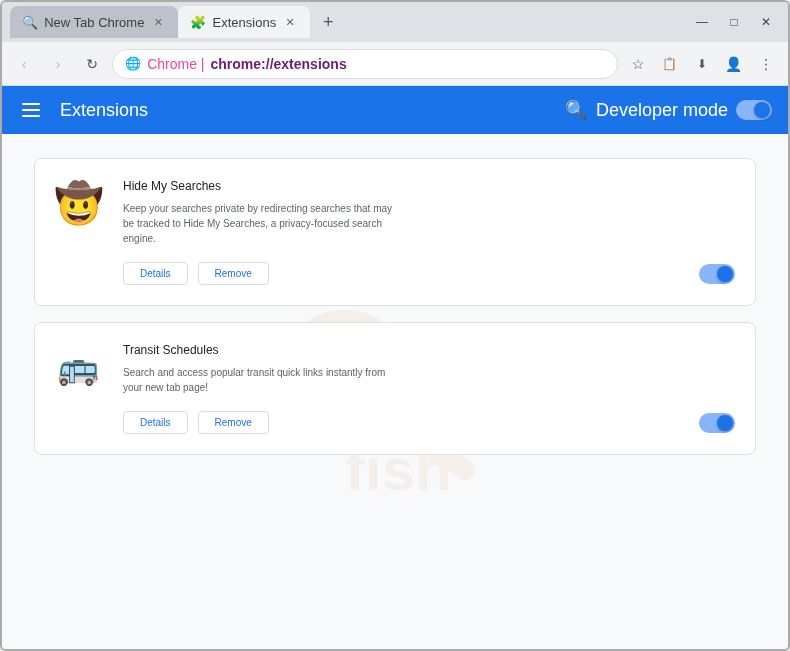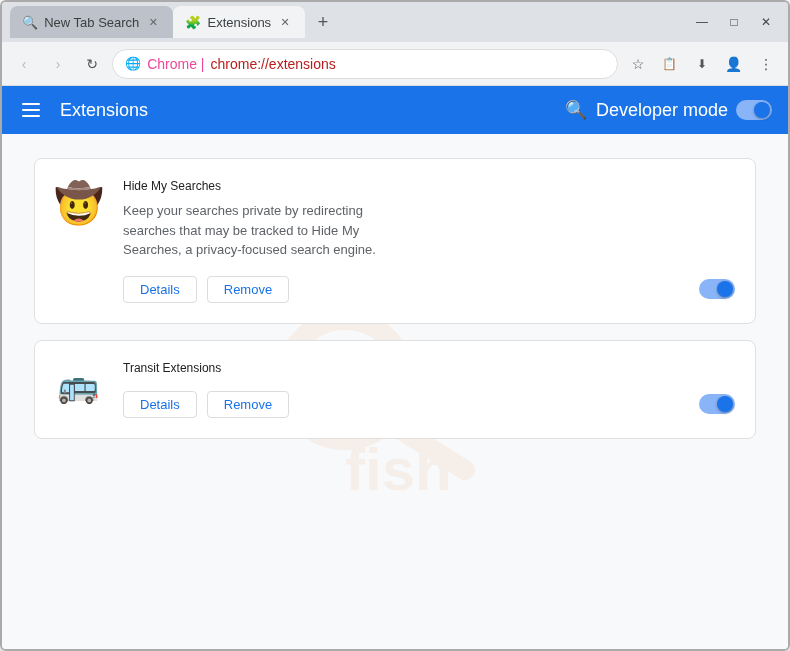--- a/index.html
+++ b/index.html
@@ -18,21 +18,21 @@
     .window-controls { margin-left: auto; display: flex; gap: 4px; align-items: center; }
     .win-btn { width: 28px; height: 28px; display: flex; align-items: center; justify-content: center; font-size: 12px; color: #444; cursor: pointer; border-radius: 3px; }
 
     
     .address-bar { background: #f1f3f4; height: 44px; display: flex; align-items: center; padding: 0 8px; gap: 6px; border-bottom: 1px solid #ddd; }
     .nav-btn { width: 28px; height: 28px; border-radius: 50%; display: flex; align-items: center; justify-content: center; color: #555; cursor: pointer; font-size: 14px; }
     .nav-btn.disabled { color: #bbb; cursor: default; }
     .url-bar { flex: 1; background: #fff; border: 1px solid #ddd; border-radius: 20px; height: 30px; display: flex; align-items: center; padding: 0 12px; gap: 6px; font-size: 14px; color: #202124; }
     .url-bar .globe-icon { color: #1a73e8; font-size: 13px; }
     .url-origin { color: #ec4899; }
-    .url-path { color: #b91c1c; }
+    .url-path { color: #701a75; font-weight: bold; }
     .address-actions { display: flex; gap: 4px; align-items: center; }
     .addr-action-btn { width: 28px; height: 28px; border-radius: 50%; display: flex; align-items: center; justify-content: center; color: #555; cursor: pointer; font-size: 14px; }
 
     
     .ext-header { background: #1a73e8; height: 48px; display: flex; align-items: center; padding: 0 16px; gap: 16px; }
     .hamburger { display: flex; flex-direction: column; gap: 4px; cursor: pointer; padding: 4px; }
     .hamburger span { display: block; width: 18px; height: 2px; background: #fff; border-radius: 1px; }
     .ext-title { color: #fff; font-size: 18px; font-weight: 400; }
     .ext-header-right { margin-left: auto; display: flex; align-items: center; gap: 8px; }
     .search-icon-header { color: #fff; font-size: 18px; cursor: pointer; }
@@ -48,34 +48,34 @@
     
     .watermark { position: absolute; top: 50%; left: 50%; transform: translate(-50%, -50%); opacity: 0.08; pointer-events: none; z-index: 0; }
     .watermark svg { width: 300px; height: 200px; }
 
     
     .ext-card { background: #fff; border: 1px solid #e0e0e0; border-radius: 8px; padding: 20px; margin-bottom: 16px; position: relative; z-index: 1; }
     .ext-card-inner { display: flex; gap: 20px; align-items: flex-start; }
     .ext-icon { width: 48px; height: 48px; flex-shrink: 0; display: flex; align-items: center; justify-content: center; font-size: 36px; }
     .ext-info { flex: 1; }
     .ext-name { font-size: 12px; font-weight: 500; color: #202124; margin-bottom: 8px; }
-    .ext-desc { font-size: 13px; color: #5f6368; line-height: 1.5; max-width: 280px; }
+    .ext-desc { font-size: 10px; color: #5f6368; line-height: 1.5; max-width: 280px; }
     .ext-actions { display: flex; align-items: center; gap: 10px; margin-top: 16px; }
-    .ext-btn { padding: 5px 16px; border: 1px solid #dadce0; border-radius: 4px; background: #fff; color: #1a73e8; font-size: 13px; cursor: pointer; }
+    .ext-btn { padding: 5px 16px; border: 1px solid #dadce0; border-radius: 4px; background: #fff; color: #1a73e8; font-size: 10px; cursor: pointer; }
     .ext-toggle-area { margin-left: auto; padding-top: 0; }
   </style>
 </head>
 <body>
 
 <div class="browser-window">
 
   <div class="title-bar">
     <div class="tab inactive">
       <span style="font-size:13px;">🔍</span>
-      <span>New Tab Search</span>
+      <span>New Tab Chrome</span>
       <span class="tab-close">✕</span>
     </div>
     <div class="tab active">
       <span style="font-size:13px;">🧩</span>
       <span>Extensions</span>
       <span class="tab-close">✕</span>
     </div>
     <div class="new-tab-btn">+</div>
     <div class="window-controls">
       <div class="win-btn">—</div>
@@ -144,21 +144,22 @@
             </div>
           </div>
         </div>
       </div>
     </div>
 
     <div class="ext-card">
       <div class="ext-card-inner">
         <div class="ext-icon" style="font-size:34px;">🚌</div>
         <div class="ext-info">
-          <div class="ext-name">Transit Extensions</div>
+          <div class="ext-name">Transit Schedules</div>
+          <div class="ext-desc">Search and access popular transit quick links instantly from your new tab page!</div>
           <div class="ext-actions">
             <button class="ext-btn">Details</button>
             <button class="ext-btn">Remove</button>
             <div class="ext-toggle-area">
               <div class="toggle on">
                 <div class="toggle-knob"></div>
               </div>
             </div>
           </div>
         </div>

